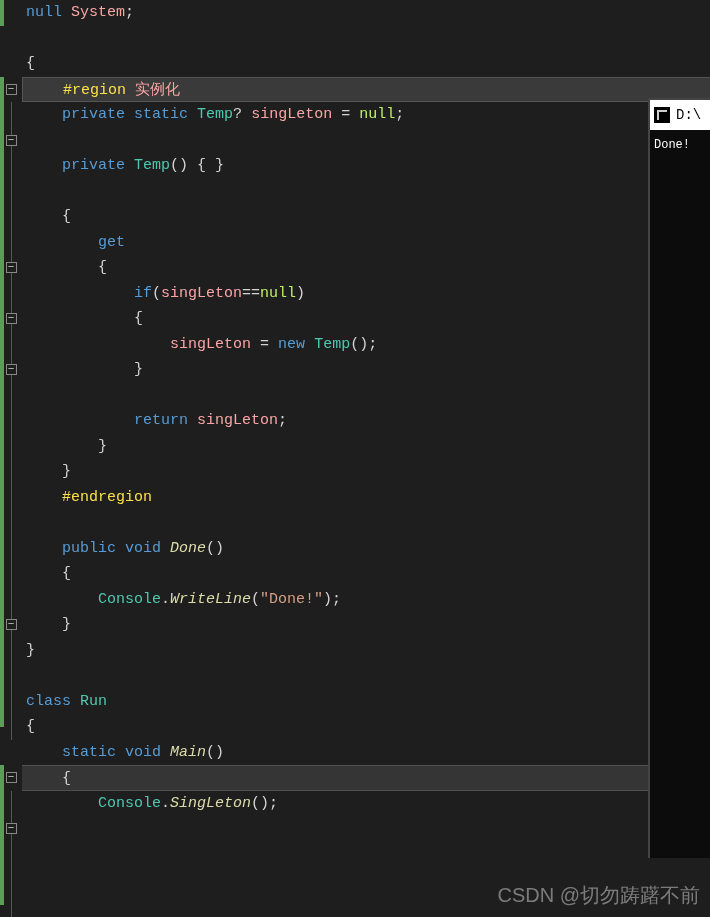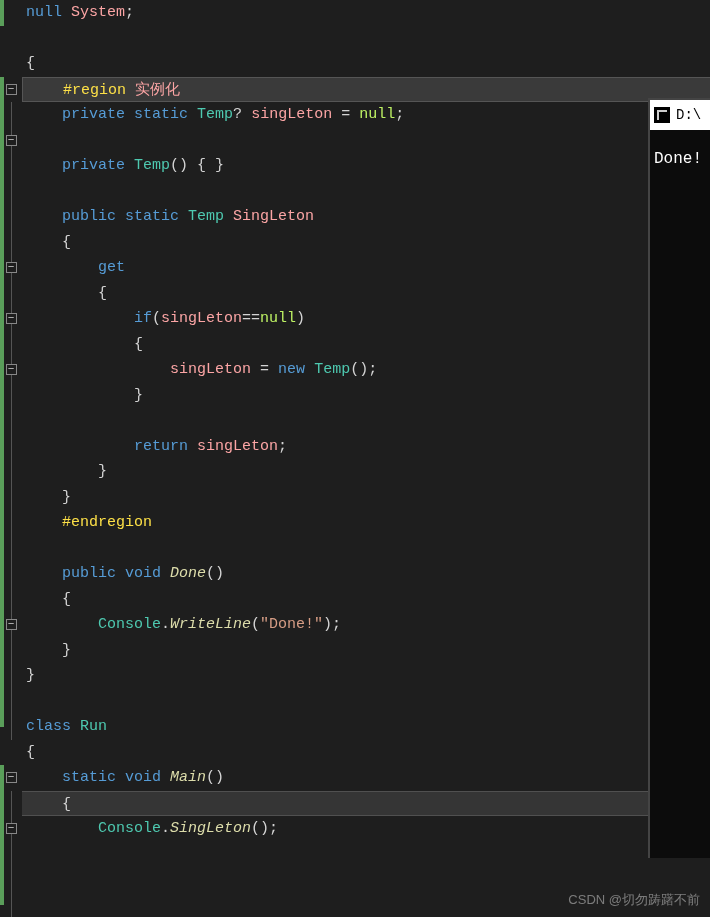--- a/index.html
+++ b/index.html
@@ -91,29 +91,29 @@
     .console-icon::after {
       content: '';
       position: absolute;
       top: 3px; left: 3px;
       width: 8px; height: 8px;
       border-left: 2px solid #ccc;
       border-top: 2px solid #ccc;
     }
     .console-body {
       color: #fff;
-      padding: 20px 4px;
-      font-size: 16px;
+      padding: 8px 4px;
+      font-size: 12px;
     }
     .watermark {
       position: absolute;
       bottom: 8px;
       right: 10px;
       color: rgba(200,200,200,0.55);
-      font-size: 13px;
+      font-size: 20px;
       font-family: sans-serif;
     }
     .gutter-rows {
       display: flex;
       flex-direction: column;
     }
     .gutter-row {
       height: 25.5px;
       display: flex;
       align-items: center;
@@ -276,21 +276,20 @@
 
   <div class="code-area">
     <div class="line"><span class="kw-using">null</span> <span class="ident">System</span><span class="punct">;</span></div>
     <div class="line"></div>
     <div class="line"><span class="punct">{</span></div>
     <div class="line highlight">    <span class="region">#region</span> <span class="ident">实例化</span></div>
     <div class="line">    <span class="kw-blue">private</span> <span class="kw-blue">static</span> <span class="kw-type">Temp</span><span class="punct">?</span> <span class="ident">singLeton</span> <span class="punct">=</span> <span class="null-kw">null</span><span class="punct">;</span></div>
     <div class="line"></div>
     <div class="line">    <span class="kw-blue">private</span> <span class="kw-type">Temp</span><span class="punct">() { }</span></div>
     <div class="line"></div>
-    <div class="line">    <span class="kw-blue">public</span> <span class="kw-blue">static</span> <span class="kw-type">Temp</span> <span class="ident">SingLeton</span></div>
     <div class="line">    <span class="punct">{</span></div>
     <div class="line">        <span class="kw-blue">get</span></div>
     <div class="line">        <span class="punct">{</span></div>
     <div class="line">            <span class="kw-blue">if</span><span class="punct">(</span><span class="ident">singLeton</span><span class="punct">==</span><span class="null-kw">null</span><span class="punct">)</span></div>
     <div class="line">            <span class="punct">{</span></div>
     <div class="line">                <span class="ident">singLeton</span> <span class="punct">=</span> <span class="kw-blue">new</span> <span class="kw-type">Temp</span><span class="punct">();</span></div>
     <div class="line">            <span class="punct">}</span></div>
     <div class="line"></div>
     <div class="line">            <span class="kw-blue">return</span> <span class="ident">singLeton</span><span class="punct">;</span></div>
     <div class="line">        <span class="punct">}</span></div>

